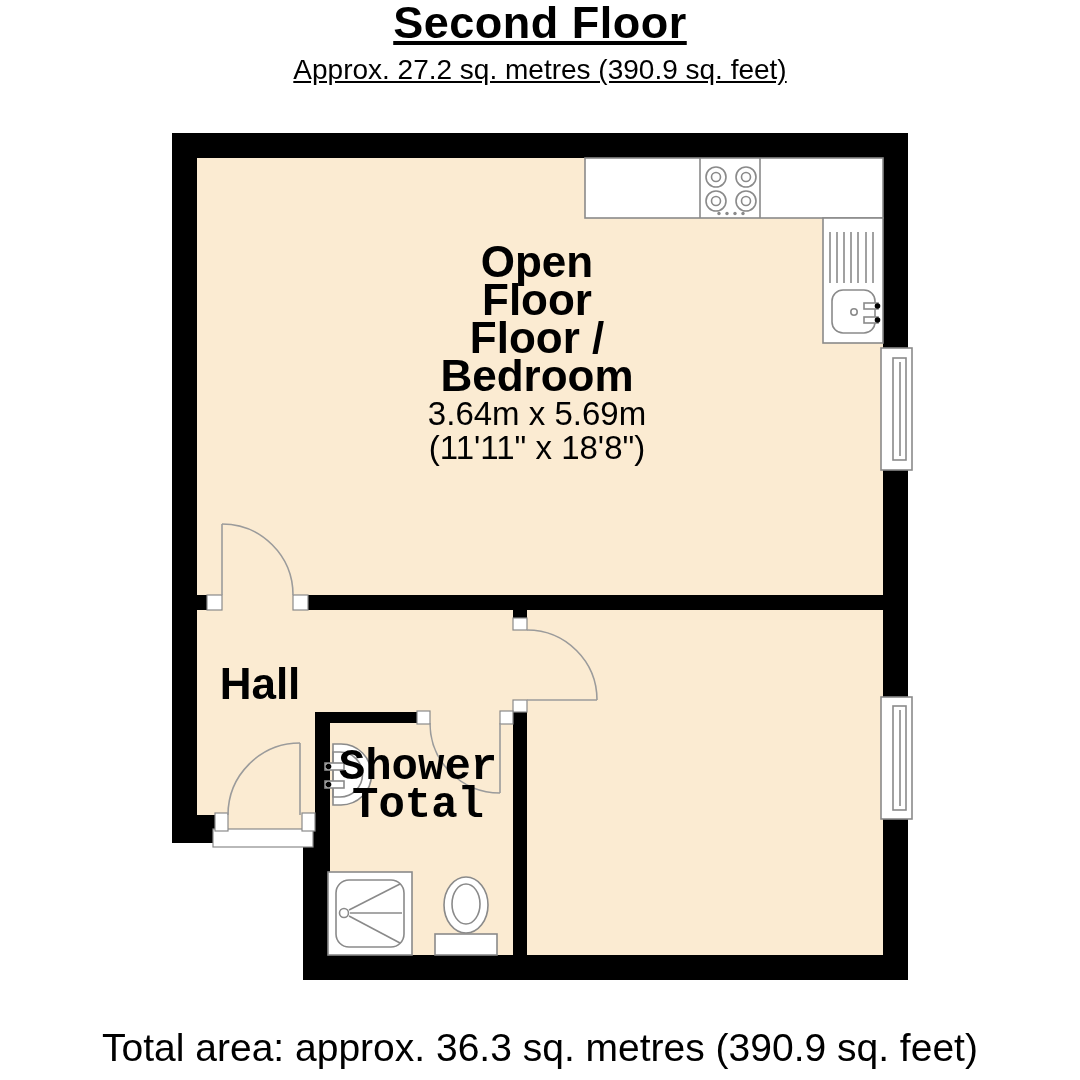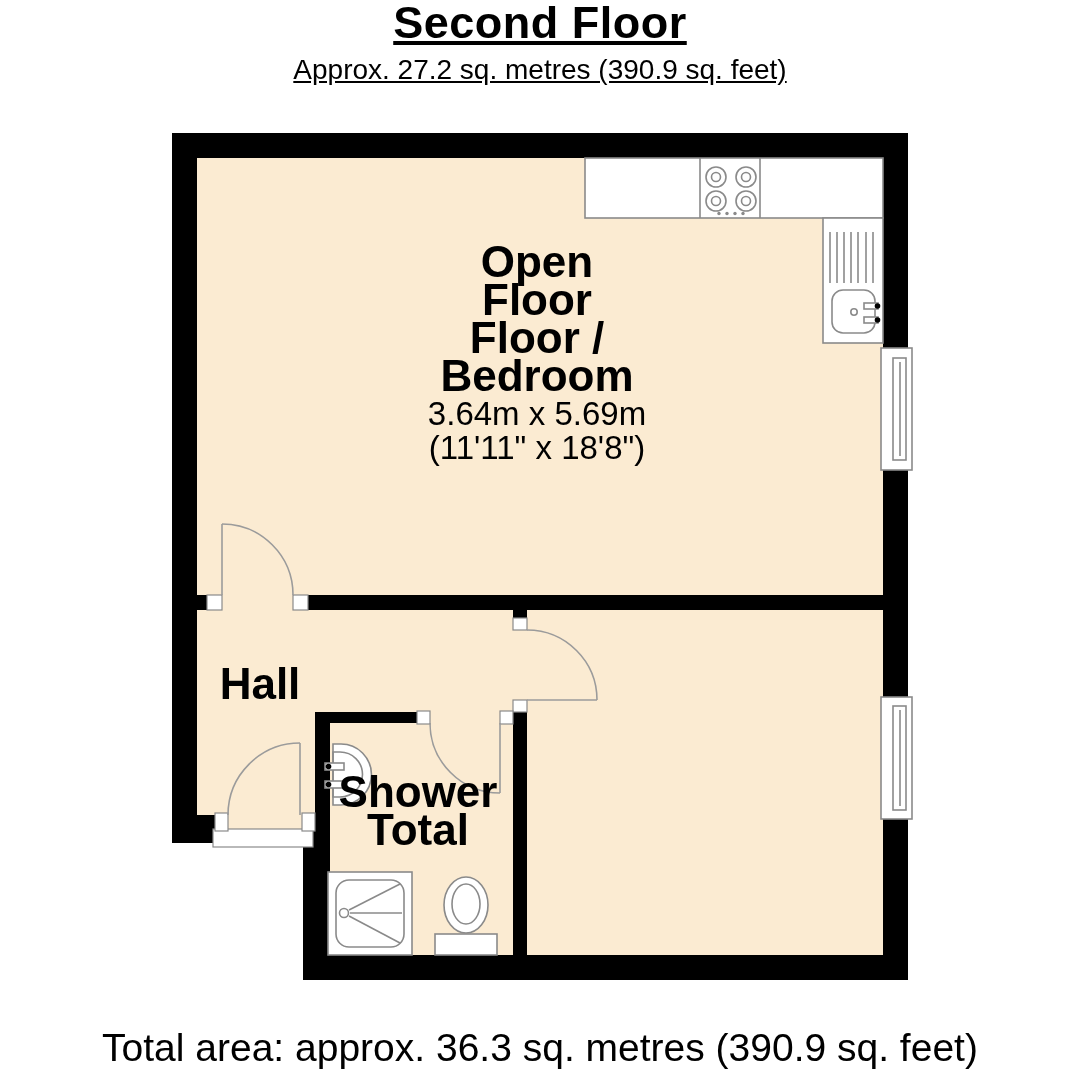--- a/index.html
+++ b/index.html
@@ -178,21 +178,21 @@
     <div class="room-dims">
       <div>3.64m x 5.69m</div>
       <div>(11'11" x 18'8")</div>
     </div>
   </div>
 
   <div class="label" style="left:199px;top:645px;width:122px;margin-top:20px;">
     <div class="room-name">Hall</div>
   </div>
 
-  <div class="label" style="left:318px;top:773px;width:200px;">
+  <div class="label" style="left:318px;top:748px;width:200px;font-family:Liberation Mono, monospace;">
     <div class="room-name">
       <div>Shower</div>
       <div>Total</div>
     </div>
   </div>
 
   <div class="label" style="left:550px;top:668px;width:300px;">
   </div>
 
   <div class="label footer-text" style="left:0;top:1028px;width:1080px;">Total area: approx. 36.3 sq. metres (390.9 sq. feet)</div>

